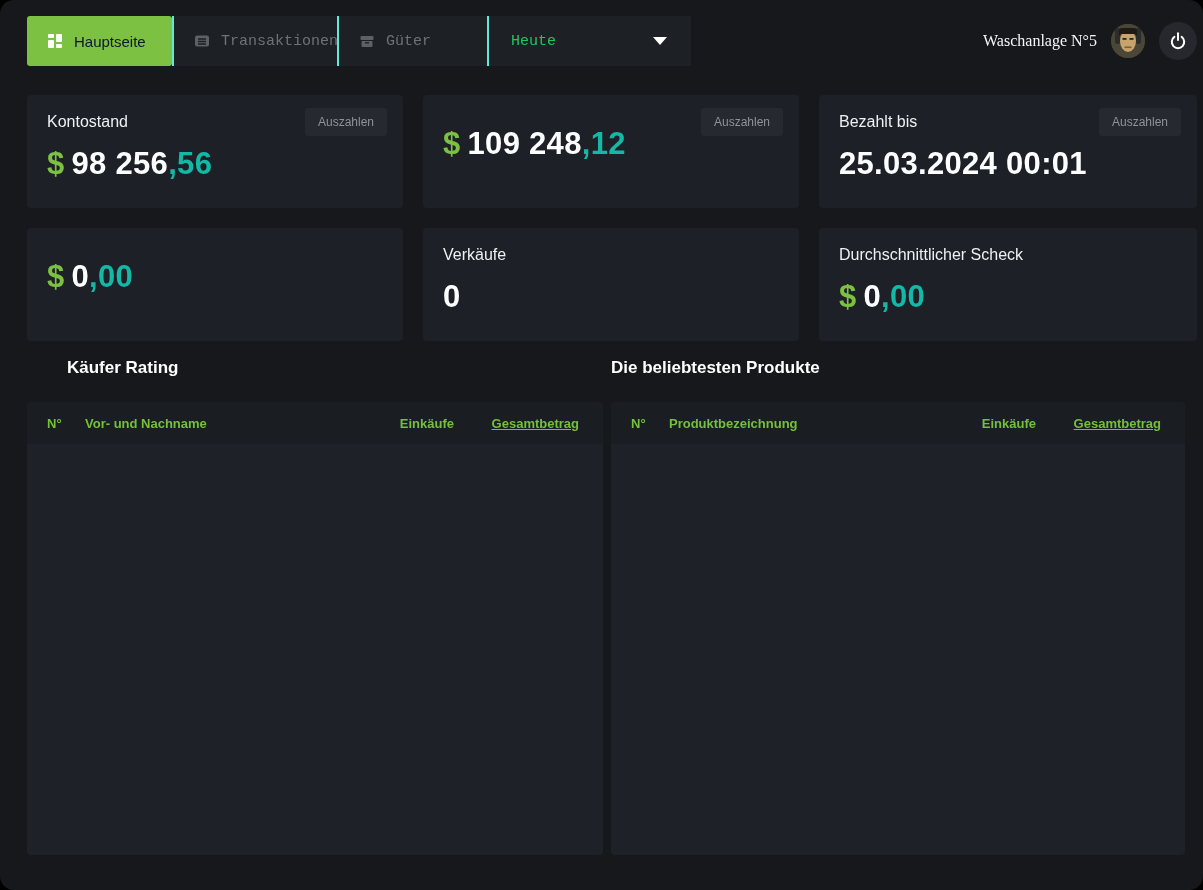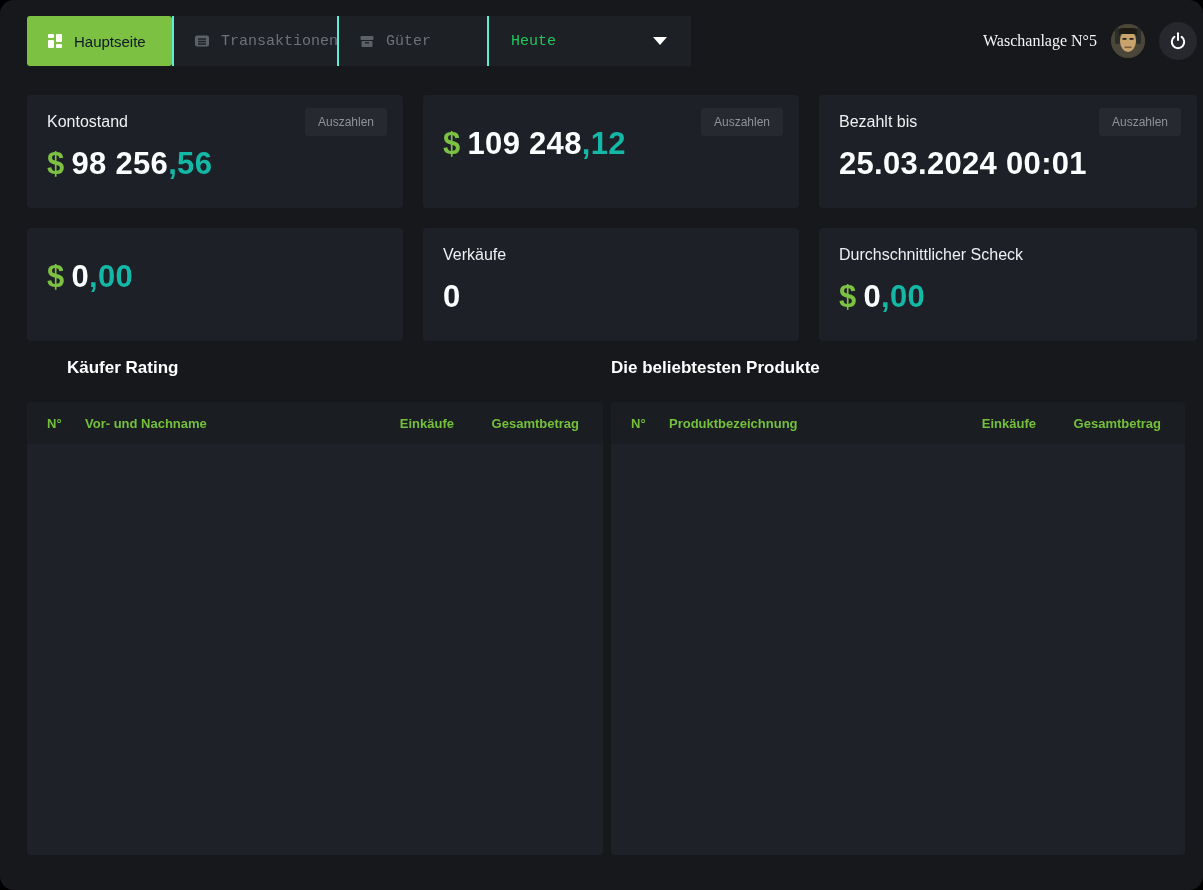--- a/index.html
+++ b/index.html
@@ -64,21 +64,21 @@
   .tbl-left { left:27px; width:576px; }
   .tbl-right { left:611px; width:574px; }
   .thead {
     height:42px; background:#1a1d22; border-radius:4px 4px 0 0;
     display:flex; align-items:center; padding:0 24px 0 20px;
     color:#74c03c; font-size:13px; font-weight:bold;
   }
   .col-n { width:38px; }
   .col-name { flex:1; }
   .col-purch { width:85px; text-align:right; }
-  .col-total { width:125px; text-align:right; }
+  .col-total { width:125px; text-align:right;text-decoration:underline; }
   .tbody { height:411px; background:#1e2127; border-radius:0 0 4px 4px; }
 </style>
 </head>
 <body>
 
 <div class="page">
 
   <div class="topbar">
     <div class="tab active t1">
       <span class="ic">

